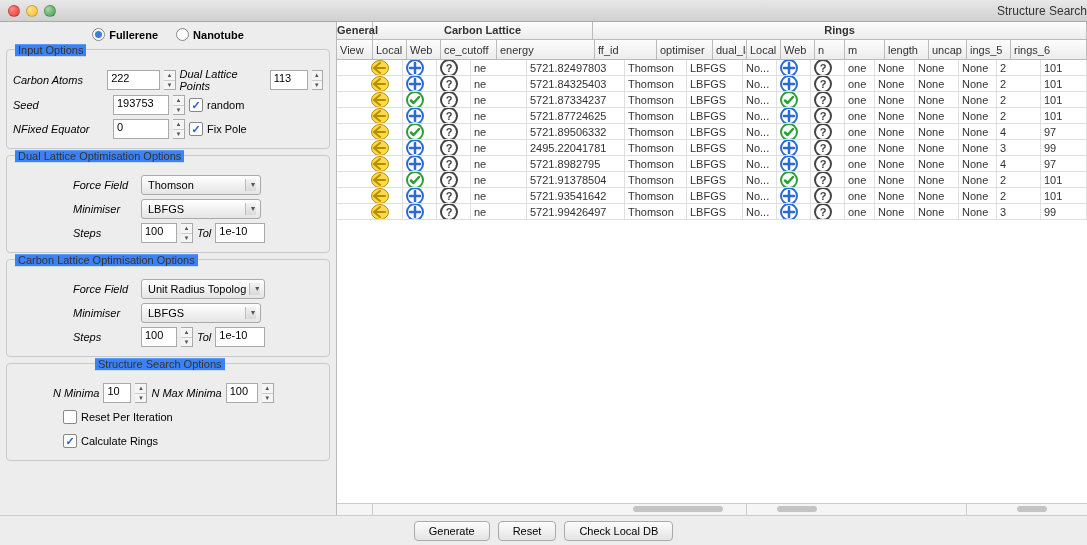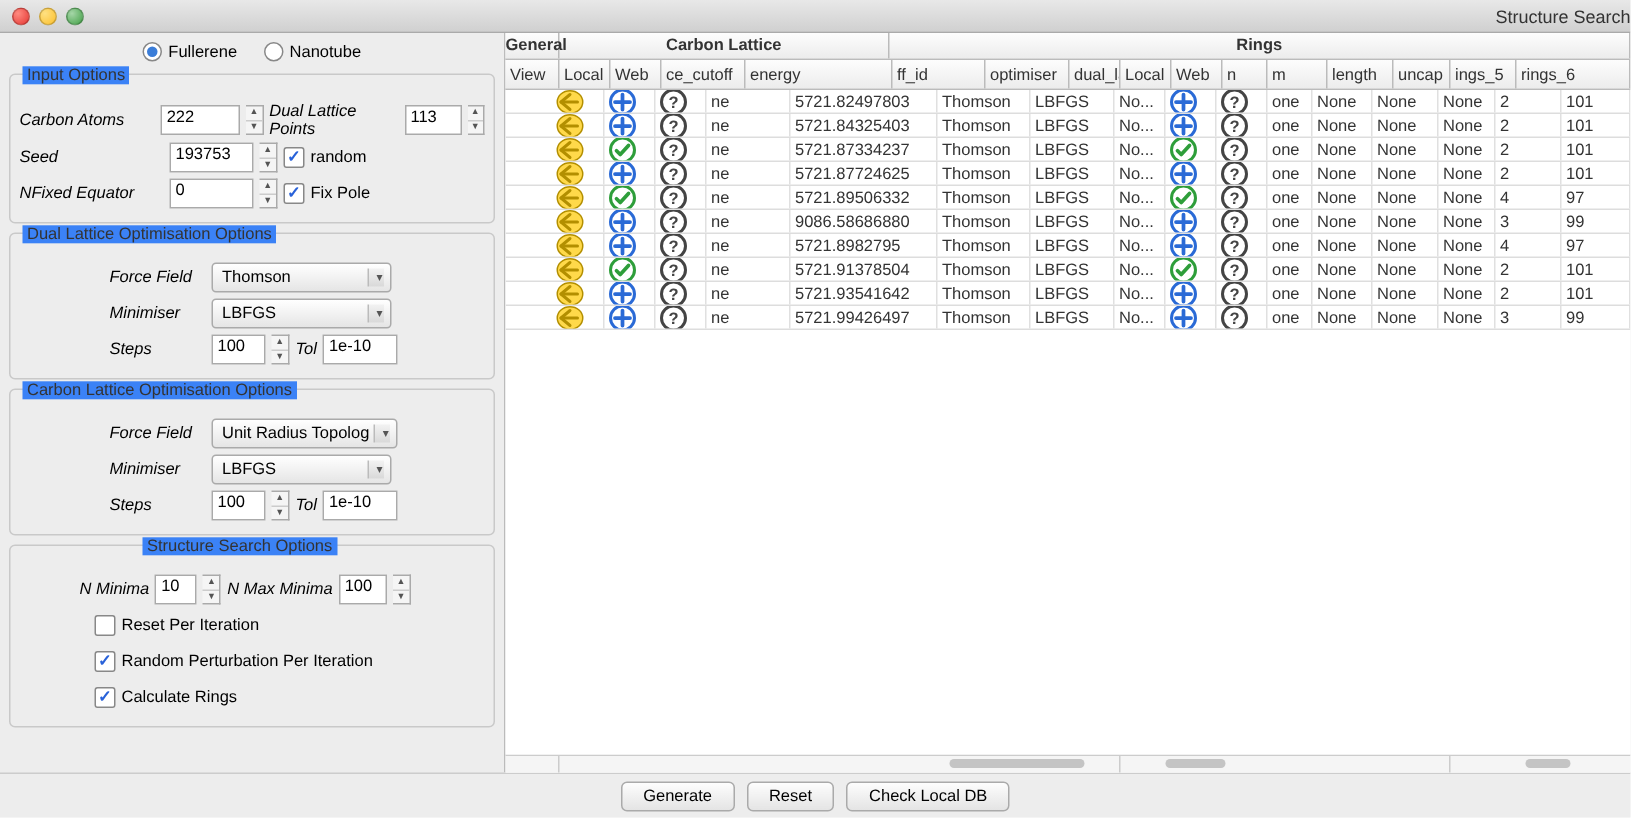--- a/index.html
+++ b/index.html
@@ -7,21 +7,21 @@
 .titlebar { height: 22px; background: linear-gradient(#e8e8e8, #d0d0d0); border-bottom: 1px solid #aaa; display: flex; align-items: center; padding: 0 8px; position: relative; }
 .tl-btn { width: 12px; height: 12px; border-radius: 50%; margin-right: 6px; border: 1px solid rgba(0,0,0,.2); }
 .tl-close { background: radial-gradient(circle at 30% 30%, #ff8a80, #e53935); }
 .tl-min { background: radial-gradient(circle at 30% 30%, #ffe082, #fbc02d); }
 .tl-zoom { background: radial-gradient(circle at 30% 30%, #a5d6a7, #43a047); }
 .tl-title { position: absolute; left: 0; right: 0; text-align: right; font-size: 12px; color: #333; pointer-events: none; }
 .main { display: flex; height: 493px; }
 .left { width: 350px; padding: 4px 6px 6px 6px; display: flex; flex-direction: column; gap: 4px; }
 .right { flex: 1; display: flex; flex-direction: column; background: #fff; border-left: 1px solid #bbb; }
 .radio-row { display: flex; justify-content: center; gap: 18px; padding: 2px 0 4px 0; }
-.radio { display: inline-flex; align-items: center; gap: 4px; }
+.radio { display: inline-flex; align-items: center; gap: 4px; font-weight: bold; }
 .radio .dot { width: 13px; height: 13px; border-radius: 50%; border: 1px solid #888; background: #fff; display: inline-block; position: relative; }
 .radio.sel .dot::after { content: ""; position: absolute; inset: 2px; border-radius: 50%; background: #3b7dd8; }
 .group { border: 1px solid #c9c9c9; border-radius: 4px; background: #ededed; padding: 18px 6px 6px 6px; position: relative; margin-bottom: 2px; }
 .group-title { position: absolute; top: -1px; left: 8px; font-size: 11px; color: #333; background: #3b82f6; padding: 0 3px; transform: translateY(-40%); }
 .row { display: flex; align-items: center; gap: 4px; margin-bottom: 2px; min-height: 22px; }
 .lbl { display: inline-block; font-style: italic; }
 .input { background: #fff; border: 1px solid #aaa; height: 20px; padding: 1px 3px; }
 .spin { width: 12px; height: 20px; display: inline-flex; flex-direction: column; border: 1px solid #aaa; border-left: none; background: #f5f5f5; }
 .spin div { flex: 1; font-size: 6px; text-align: center; line-height: 8px; color: #555; border-bottom: 1px solid #ccc; }
 .spin div:last-child { border-bottom: none; }
@@ -206,24 +206,20 @@
             <div>▲</div>
             <div>▼</div>
           </span>
       </div>
       <div class="row" style="padding-left:50px">
           <span class="check"></span>
           <span>Reset Per Iteration</span>
         </div>
       <div class="row" style="padding-left:50px">
           <span class="check on"></span>
-          <span>Random Perturbation Per Iteration</span>
-        </div>
-      <div class="row" style="padding-left:50px">
-          <span class="check on"></span>
           <span>Calculate Rings</span>
         </div>
     </div>
   </div>
 
   <div class="right">
     <div class="thead-groups">
       <div class="gh" style="width:36px">General</div>
       <div class="gh" style="width:220px">Carbon Lattice</div>
       <div class="gh" style="flex:1">Rings</div>
@@ -447,21 +443,21 @@
             <svg class="icon-svg" viewBox="0 0 18 18">
               <use href="#ic-add"></use>
             </svg>
           </div>
           <div class="td w-web">
             <svg class="icon-svg" viewBox="0 0 18 18">
               <use href="#ic-q"></use>
             </svg>
           </div>
           <div class="td w-cutoff">ne</div>
-          <div class="td w-energy">9086.58686880</div>
+          <div class="td w-energy">2495.22041781</div>
           <div class="td w-ffid">Thomson</div>
           <div class="td w-opt">LBFGS</div>
           <div class="td w-dual">No...</div>
           <div class="td w-local2">
             <svg class="icon-svg" viewBox="0 0 18 18">
               <use href="#ic-add"></use>
             </svg>
           </div>
           <div class="td w-web2">
             <svg class="icon-svg" viewBox="0 0 18 18">

